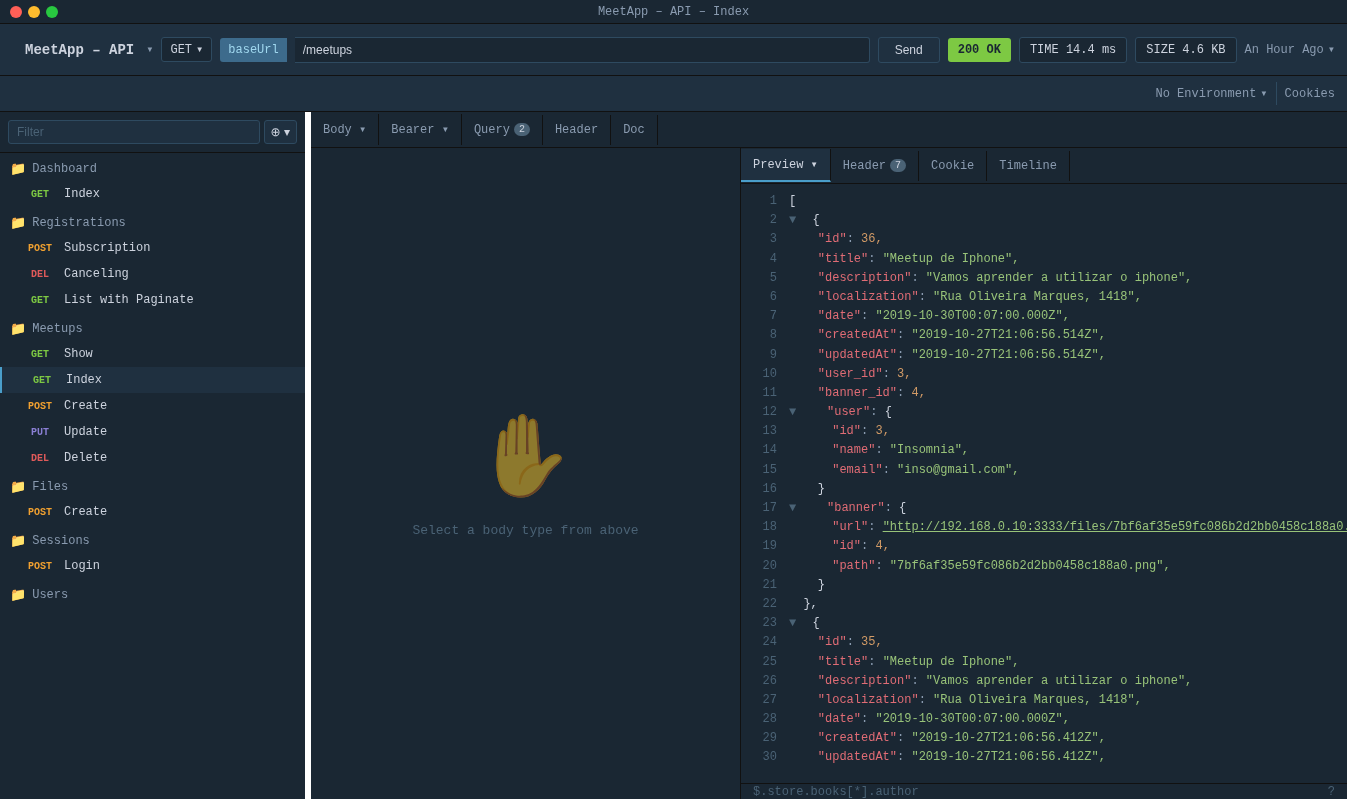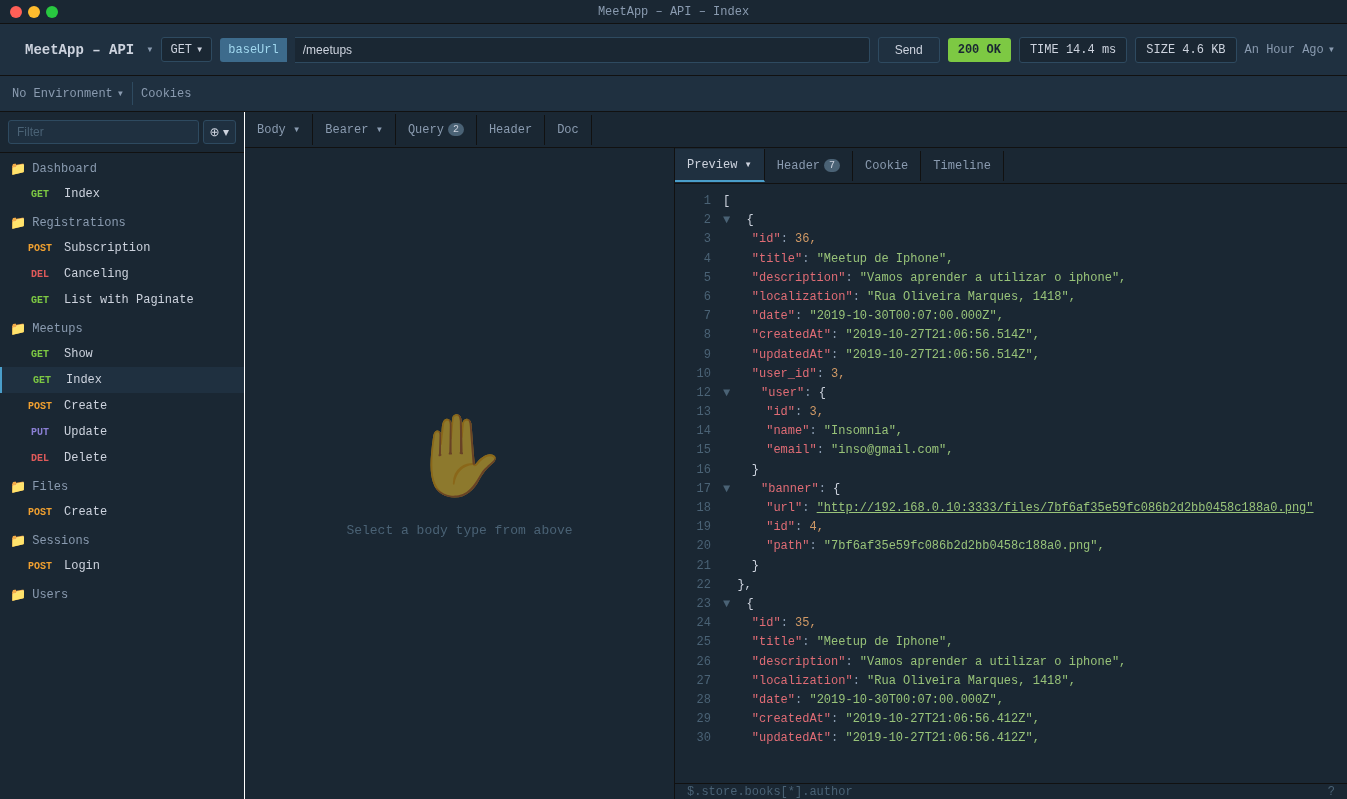--- a/index.html
+++ b/index.html
@@ -21,29 +21,29 @@
     .method-select { background: #1a2733; color: #cdd3de; border: 1px solid #2e4a60; border-radius: 3px; padding: 4px 8px; font-size: 12px; cursor: pointer; display: flex; align-items: center; gap: 4px; }
     .url-base { background: #3d6b8c; color: #a0d8ef; border: none; padding: 5px 8px; border-radius: 3px 0 0 3px; font-size: 12px; }
     .url-path { background: #1a2733; border: 1px solid #2e4a60; border-left: none; color: #cdd3de; padding: 5px 8px; border-radius: 0 3px 3px 0; font-size: 12px; flex: 1; }
     .send-btn { background: transparent; border: 1px solid #2e4a60; color: #cdd3de; padding: 5px 16px; border-radius: 3px; cursor: pointer; font-size: 12px; }
     .status-200 { background: #7dc943; color: #1a2733; padding: 5px 10px; border-radius: 3px; font-weight: bold; font-size: 12px; }
     .time-badge { background: #1a2733; border: 1px solid #2e4a60; color: #cdd3de; padding: 5px 10px; border-radius: 3px; font-size: 12px; }
     .size-badge { background: #1a2733; border: 1px solid #2e4a60; color: #cdd3de; padding: 5px 10px; border-radius: 3px; font-size: 12px; }
     .time-ago { margin-left: auto; color: #8a9bb0; font-size: 12px; display: flex; align-items: center; gap: 4px; cursor: pointer; }
 
     
-    .subtoolbar { background: #1f3040; height: 36px; display: flex; align-items: center; padding: 0 4px; border-bottom: 1px solid #111; flex-shrink: 0; }
+    .subtoolbar { background: #1f3040; height: 36px; display: flex; align-items: center; padding: 0 4px; border-bottom: 1px solid #111; flex-shrink: 0; justify-content: flex-end; }
     .sub-env { color: #8a9bb0; font-size: 12px; padding: 4px 8px; display: flex; align-items: center; gap: 4px; cursor: pointer; border-right: 1px solid #2e4a60; }
     .sub-cookies { color: #8a9bb0; font-size: 12px; padding: 4px 8px; cursor: pointer; }
 
     
     .content { display: flex; flex: 1; overflow: hidden; }
 
     
-    .sidebar { width: 245px; background: #1a2733; border-right: 1px solid #ffffff; display: flex; flex-direction: column; flex-shrink: 0; overflow: hidden; }
+    .sidebar { width: 311px; background: #1a2733; border-right: 6px solid #ffffff; display: flex; flex-direction: column; flex-shrink: 0; overflow: hidden; }
     .sidebar-filter { padding: 8px; border-bottom: 1px solid #111; display: flex; align-items: center; gap: 4px; }
     .sidebar-filter input { background: #1f3040; border: 1px solid #2e4a60; color: #cdd3de; padding: 4px 8px; border-radius: 3px; font-size: 12px; flex: 1; outline: none; }
     .sidebar-filter input::placeholder { color: #4a6275; }
     .sidebar-add { background: #1f3040; border: 1px solid #2e4a60; color: #cdd3de; padding: 4px 6px; border-radius: 3px; cursor: pointer; font-size: 12px; }
     .sidebar-scroll { overflow-y: auto; flex: 1; }
     .sidebar-scroll::-webkit-scrollbar { width: 4px; }
     .sidebar-scroll::-webkit-scrollbar-track { background: #1a2733; }
     .sidebar-scroll::-webkit-scrollbar-thumb { background: #2e4a60; }
     .section-header { display: flex; align-items: center; padding: 8px 10px 4px 10px; color: #8a9bb0; font-size: 11px; cursor: pointer; gap: 6px; }
     .section-header .folder-icon { font-size: 13px; }
@@ -253,20 +253,21 @@
         <div class="json-line"><span class="line-num">1</span><span><span class="j-bracket">[</span></span></div>
             <div class="json-line"><span class="line-num">2</span><span><span class="j-collapse">▼</span><span class="j-bracket">  {</span></span></div>
             <div class="json-line"><span class="line-num">3</span><span><span class="j-punct">    </span><span class="j-key">"id"</span><span class="j-punct">: </span><span class="j-num">36,</span></span></div>
             <div class="json-line"><span class="line-num">4</span><span><span class="j-punct">    </span><span class="j-key">"title"</span><span class="j-punct">: </span><span class="j-str">"Meetup de Iphone",</span></span></div>
             <div class="json-line"><span class="line-num">5</span><span><span class="j-punct">    </span><span class="j-key">"description"</span><span class="j-punct">: </span><span class="j-str">"Vamos aprender a utilizar o iphone",</span></span></div>
             <div class="json-line"><span class="line-num">6</span><span><span class="j-punct">    </span><span class="j-key">"localization"</span><span class="j-punct">: </span><span class="j-str">"Rua Oliveira Marques, 1418",</span></span></div>
             <div class="json-line"><span class="line-num">7</span><span><span class="j-punct">    </span><span class="j-key">"date"</span><span class="j-punct">: </span><span class="j-str">"2019-10-30T00:07:00.000Z",</span></span></div>
             <div class="json-line"><span class="line-num">8</span><span><span class="j-punct">    </span><span class="j-key">"createdAt"</span><span class="j-punct">: </span><span class="j-str">"2019-10-27T21:06:56.514Z",</span></span></div>
             <div class="json-line"><span class="line-num">9</span><span><span class="j-punct">    </span><span class="j-key">"updatedAt"</span><span class="j-punct">: </span><span class="j-str">"2019-10-27T21:06:56.514Z",</span></span></div>
             <div class="json-line"><span class="line-num">10</span><span><span class="j-punct">    </span><span class="j-key">"user_id"</span><span class="j-punct">: </span><span class="j-num">3,</span></span></div>
+            <div class="json-line"><span class="line-num">11</span><span><span class="j-punct">    </span><span class="j-key">"banner_id"</span><span class="j-punct">: </span><span class="j-num">4,</span></span></div>
             <div class="json-line"><span class="line-num">12</span><span><span class="j-collapse">▼</span><span class="j-punct">    </span><span class="j-key">"user"</span><span class="j-punct">: </span><span class="j-bracket">{</span></span></div>
             <div class="json-line"><span class="line-num">13</span><span><span class="j-punct">      </span><span class="j-key">"id"</span><span class="j-punct">: </span><span class="j-num">3,</span></span></div>
             <div class="json-line"><span class="line-num">14</span><span><span class="j-punct">      </span><span class="j-key">"name"</span><span class="j-punct">: </span><span class="j-str">"Insomnia",</span></span></div>
             <div class="json-line"><span class="line-num">15</span><span><span class="j-punct">      </span><span class="j-key">"email"</span><span class="j-punct">: </span><span class="j-str">"inso@gmail.com",</span></span></div>
             <div class="json-line"><span class="line-num">16</span><span><span class="j-bracket">    }</span></span></div>
             <div class="json-line"><span class="line-num">17</span><span><span class="j-collapse">▼</span><span class="j-punct">    </span><span class="j-key">"banner"</span><span class="j-punct">: </span><span class="j-bracket">{</span></span></div>
             <div class="json-line"><span class="line-num">18</span><span><span class="j-punct">      </span><span class="j-key">"url"</span><span class="j-punct">: </span><span class="j-url">"http://192.168.0.10:3333/files/7bf6af35e59fc086b2d2bb0458c188a0.png"</span></span></div>
             <div class="json-line"><span class="line-num">19</span><span><span class="j-punct">      </span><span class="j-key">"id"</span><span class="j-punct">: </span><span class="j-num">4,</span></span></div>
             <div class="json-line"><span class="line-num">20</span><span><span class="j-punct">      </span><span class="j-key">"path"</span><span class="j-punct">: </span><span class="j-str">"7bf6af35e59fc086b2d2bb0458c188a0.png",</span></span></div>
             <div class="json-line"><span class="line-num">21</span><span><span class="j-bracket">    }</span></span></div>

